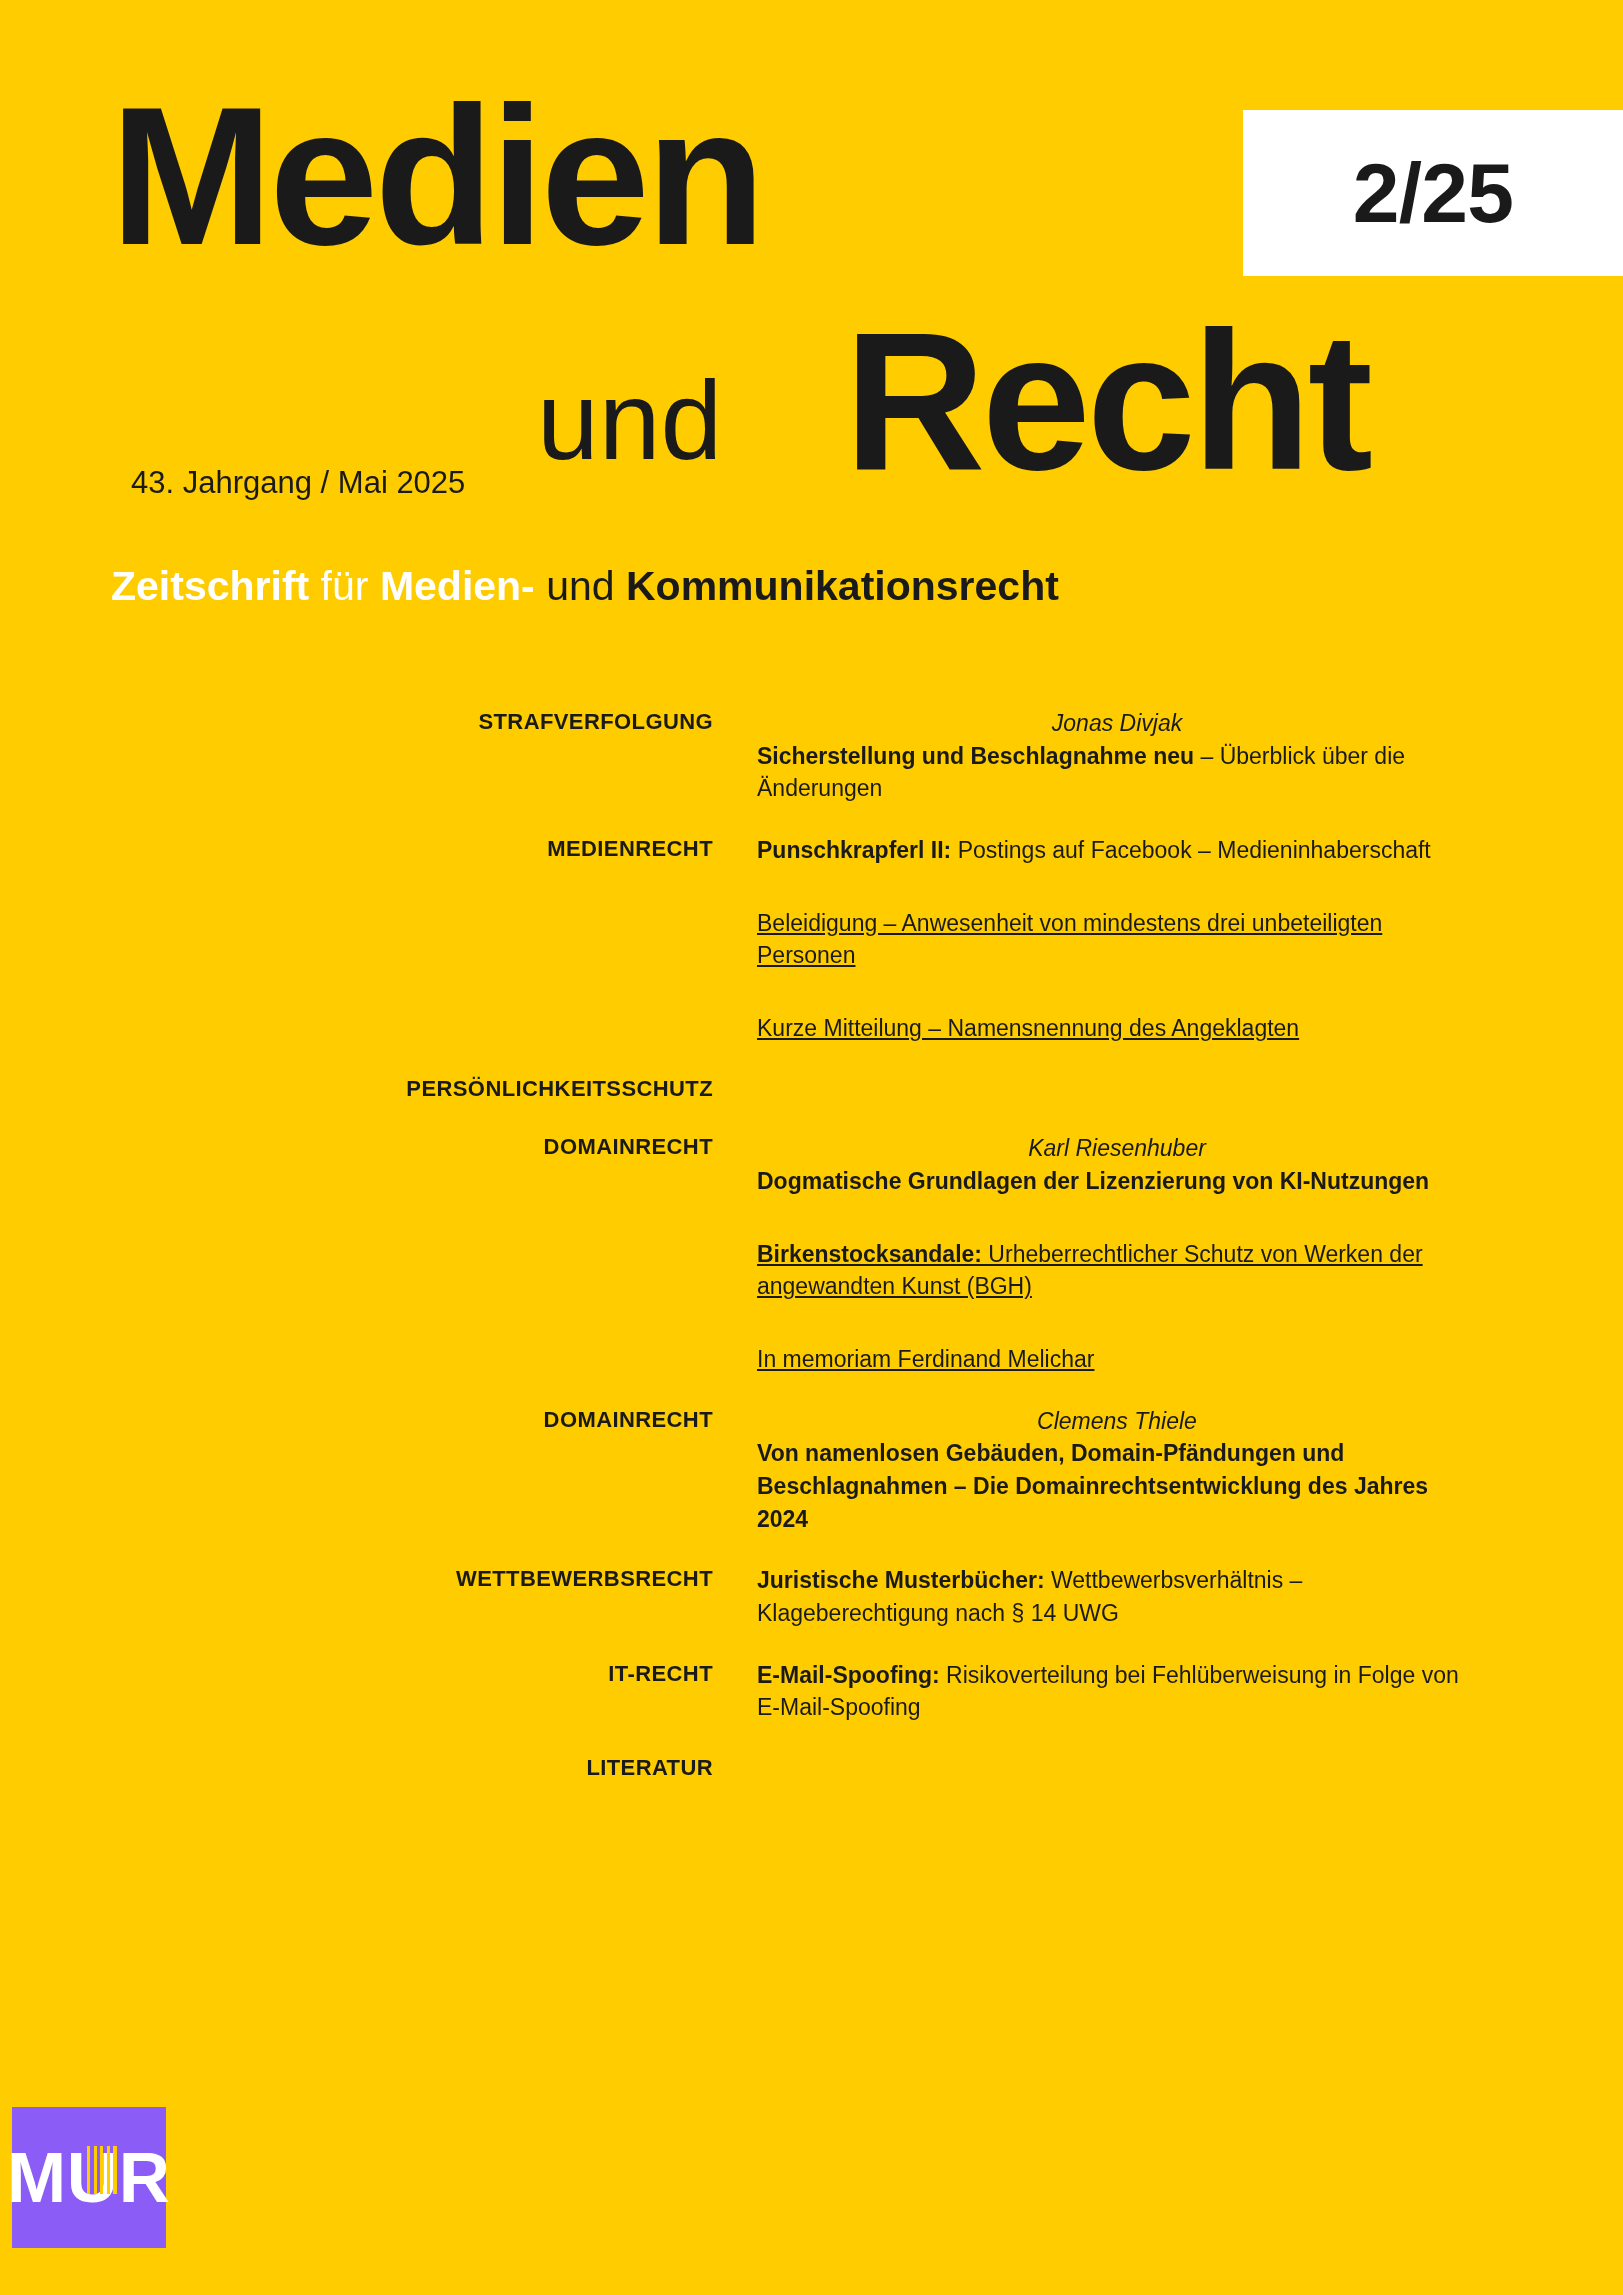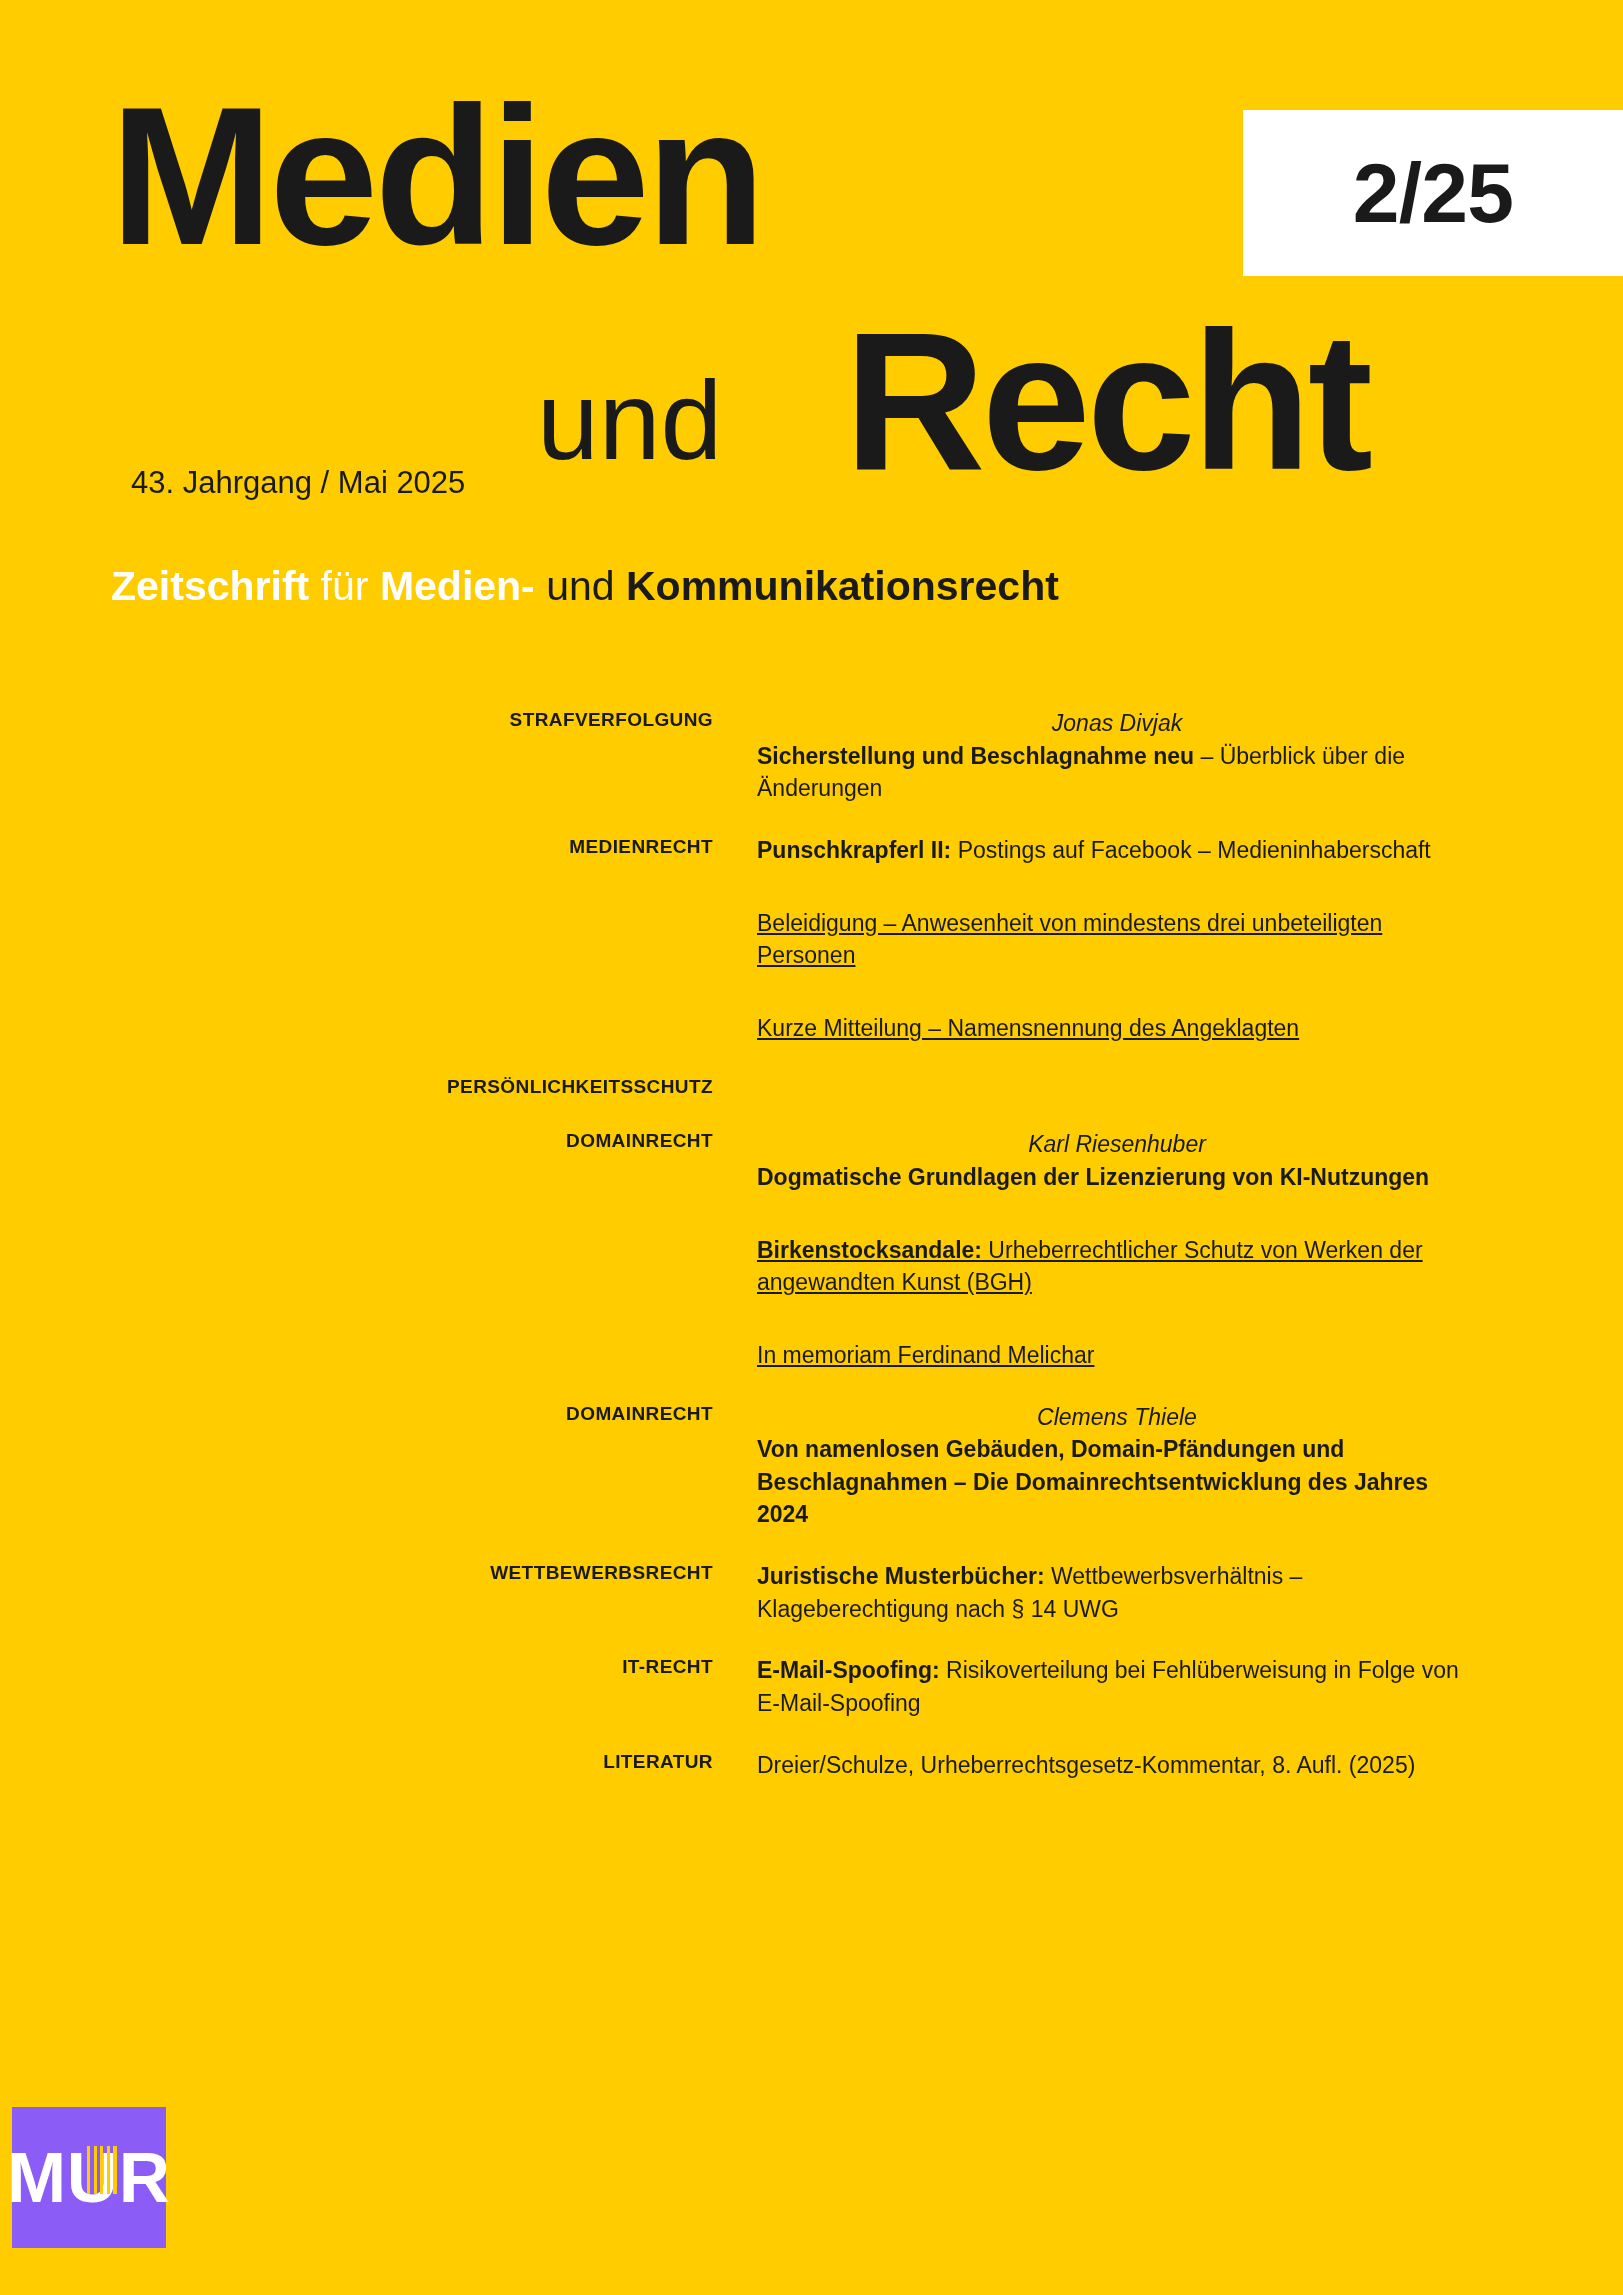--- a/index.html
+++ b/index.html
@@ -103,21 +103,21 @@
   .entry {
     position: relative;
     display: flex;
     width: 1623px;
     margin-bottom: 0;
   }
   .entry .cat {
     width: 713px;
     text-align: right;
     padding-right: 0;
-    font-size: 19px;
+    font-size: 22px;
     font-weight: bold;
     letter-spacing: 0.4px;
     color: #1a1a1a;
     line-height: 1.35;
   }
   .entry .body {
     width: 720px;
     padding-left: 44px;
     font-size: 23px;
     line-height: 1.42;
@@ -239,23 +239,20 @@
     <div class="spacer-block"></div>
     <div class="entry">
       <div class="cat">IT-RECHT</div>
       <div class="body">
         <p><span class="itemtitle">E-Mail-Spoofing:</span><span> Risikoverteilung bei Fehlüberweisung in Folge von E-Mail-Spoofing</span></p>
       </div>
     </div>
     <div class="spacer-block"></div>
     <div class="entry">
       <div class="cat">LITERATUR</div>
-      <div class="body">
-        <p><span>Dreier/Schulze, Urheberrechtsgesetz-Kommentar, 8. Aufl. (2025)</span></p>
-      </div>
     </div>
     <div class="spacer-block"></div>
   </div>
 
 <div class="logo">
   <div class="mur">MUR<div class="bars">
       <i></i>
         <i></i>
         <i></i>
         <i></i>

